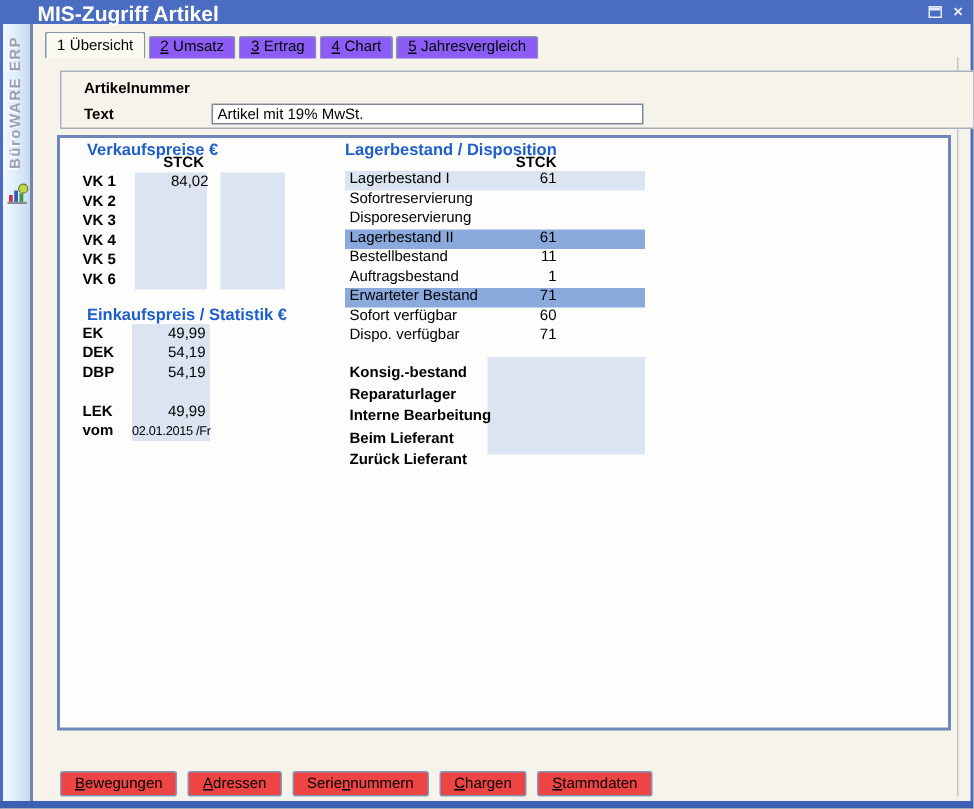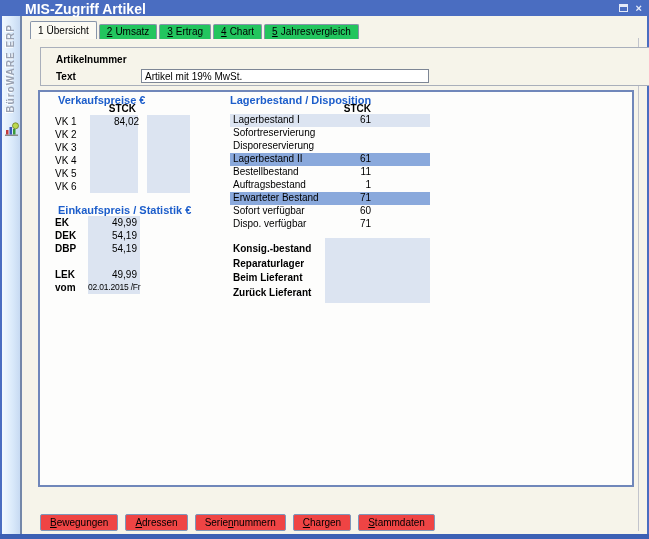--- a/index.html
+++ b/index.html
@@ -25,21 +25,21 @@
     background:linear-gradient(90deg,#f2f9ff 0%,#d9e9fa 60%,#c7daf2 100%);
     border-right:2px solid #7487a9;}
   .brand{position:absolute;top:8px;left:3px;
     writing-mode:vertical-rl;transform:rotate(180deg);
     font-size:10px;font-weight:bold;letter-spacing:1px;color:#9aa2b2;
     text-shadow:-1px -1px 0 rgba(255,255,255,.9);}
   .chart-icon{position:absolute;left:2px;top:106px;width:16px;height:16px;}
 
   
   .tabs{position:absolute;left:30px;top:21px;height:18px;display:flex;align-items:flex-end;font-size:10px;}
-  .tab{height:15px;line-height:14px;padding:0 7px;background:#22c55e;border:1px solid #8895aa;
+  .tab{height:15px;line-height:14px;padding:0 7px;background:#8b5cf6;border:1px solid #8895aa;
     border-bottom:none;margin-right:2px;border-radius:2px 2px 0 0;cursor:default;white-space:nowrap;}
   .tab.active{height:18px;line-height:17px;background:#fbfaf3;position:relative;z-index:2;}
   .tnum{margin-right:3px;}
   .mn{text-decoration:underline;}
 
   
   .page-line{position:absolute;right:10px;top:38px;bottom:8px;width:1px;background:#c2c4cc;}
 
   
   .fieldbox{position:absolute;left:40px;top:47px;width:648px;height:39px;border:1px solid #a9afbb;background:#f6f4ea;}
@@ -57,21 +57,21 @@
   .h-ek{left:18px;top:112px;}
   .h-lager{left:190px;top:2px;}
   .stck{position:absolute;font-size:10px;font-weight:bold;text-align:right;}
   .stck-l{left:40px;top:11px;width:56px;}
   .stck-r{left:271px;top:11px;width:60px;}
 
   
   .vk-box1{position:absolute;left:50px;top:23px;width:48px;height:78px;background:#dce4f1;}
   .vk-box2{position:absolute;left:107px;top:23px;width:43px;height:78px;background:#dce4f1;}
   .vkcol{position:absolute;left:15px;top:23px;width:34px;}
-  .vkcol div{height:13px;line-height:13px;font-size:10px;font-weight:normal;white-space:nowrap;}
+  .vkcol div{height:13px;line-height:13px;font-size:10px;font-weight:bold;white-space:nowrap;}
   .vkvals{position:absolute;left:50px;top:23px;width:45px;}
   .vkvals div{height:13px;line-height:13px;font-size:10px;text-align:right;margin-left:24px;}
 
   
   .ek-box{position:absolute;left:48px;top:124px;width:52px;height:78px;background:#dce4f1;}
   .ekcol{position:absolute;left:15px;top:124px;width:34px;}
   .ekcol div{height:13px;line-height:13px;font-size:10px;font-weight:bold;white-space:nowrap;}
   .ekvals{position:absolute;left:48px;top:124px;width:49px;}
   .ekvals div{height:13px;line-height:13px;font-size:10px;text-align:right;white-space:nowrap;}
   .ekvals div:last-child{font-size:8.5px;letter-spacing:-0.2px;}
@@ -228,20 +228,21 @@
       <div class="lrow">
         <span class="llabel">Dispo. verfügbar</span>
         <span class="lvalue">71</span>
       </div>
     </div>
 
     <div class="lager-box2"></div>
     <div class="lrows2">
       <div class="l2row">Konsig.-bestand</div>
       <div class="l2row">Reparaturlager</div>
+      <div class="l2row">Interne Bearbeitung</div>
       <div class="l2row">Beim Lieferant</div>
       <div class="l2row">Zurück Lieferant</div>
     </div>
 
   </div>
 
   <div class="btnrow">
     <button class="btn"><span></span><span class="mn">B</span><span>ewegungen</span></button>
     <button class="btn"><span></span><span class="mn">A</span><span>dressen</span></button>
     <button class="btn"><span>Serie</span><span class="mn">n</span><span>nummern</span></button>

